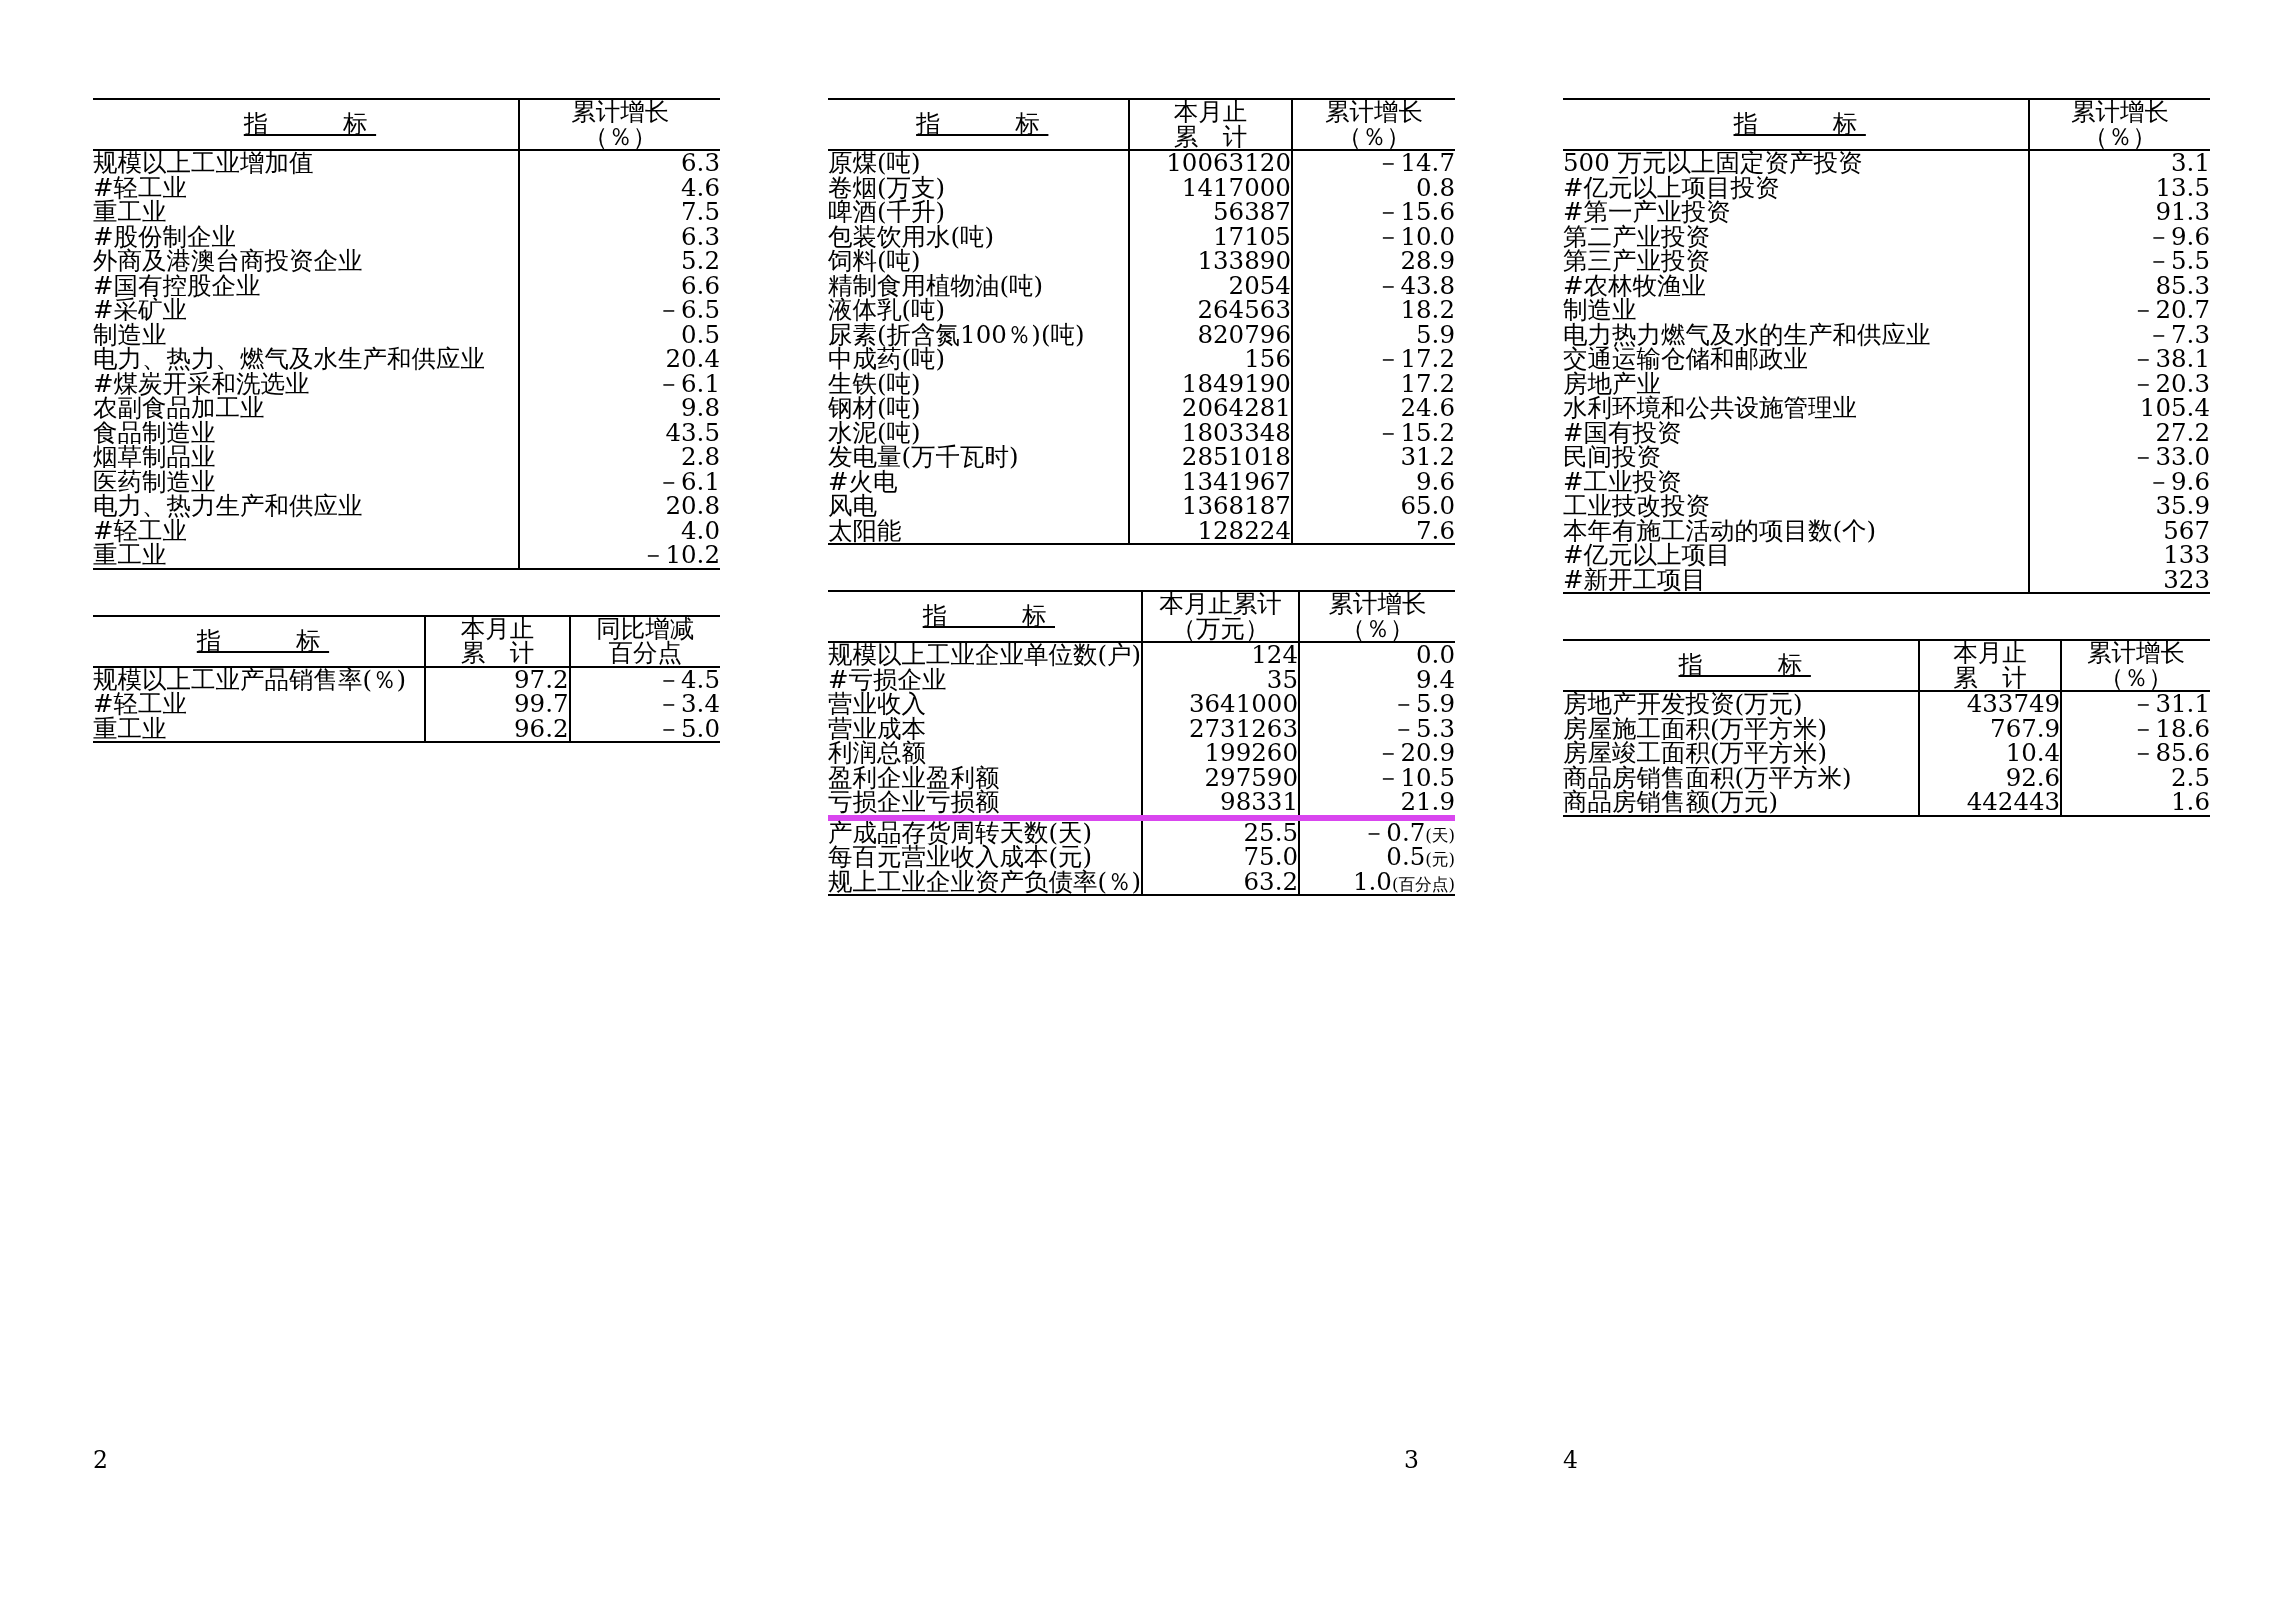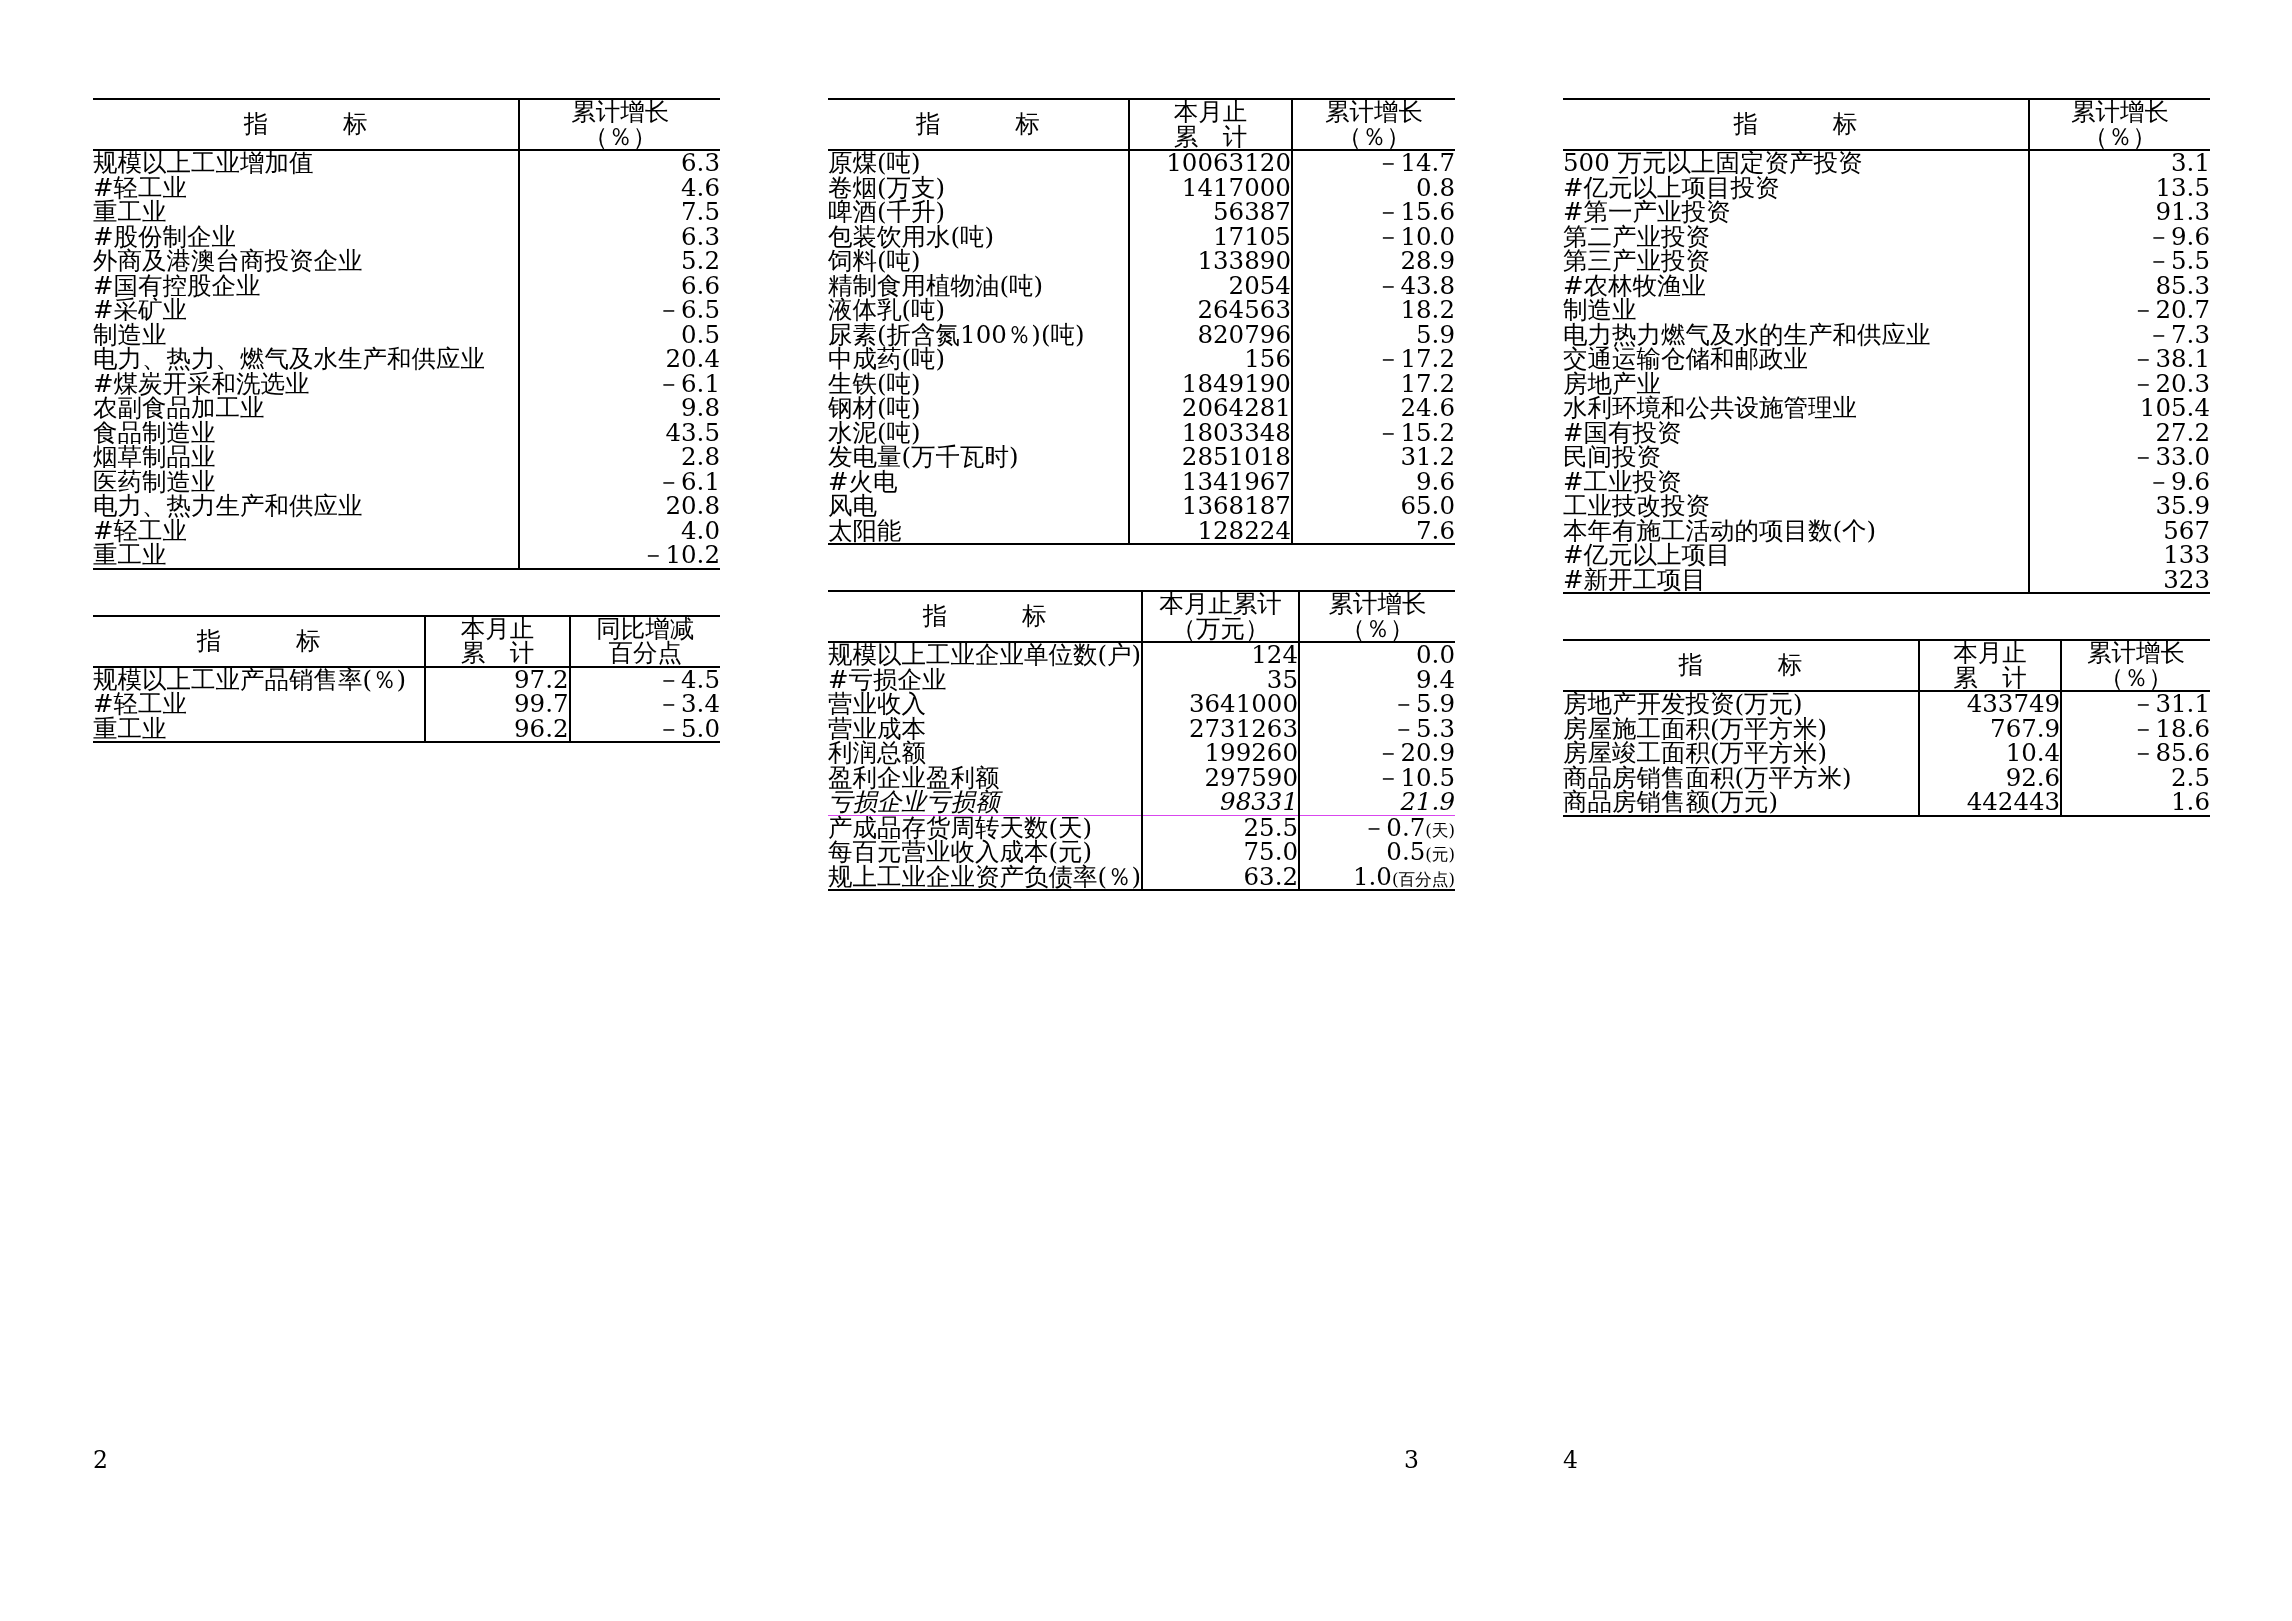--- a/index.html
+++ b/index.html
@@ -41,41 +41,42 @@
   }
   .hdr td {
     text-align: center;
     vertical-align: middle;
     padding: 9.8px 3.9px;
     font-size: 24.5px;
   }
   .hdr .ind {
     letter-spacing: 0.35em;
     text-indent: 0.35em;
+    text-decoration: underline;
   }
   .rowtxt {
     padding: 6.9px 3.9px 6.9px 9.8px;
     white-space: nowrap;
   }
   .num {
     text-align: right;
     padding: 6.9px 19.6px 6.9px 3.9px;
     white-space: nowrap;
   }
   .bold { font-weight: bold; }
   .i0 { padding-left: 7.8px; }
   .i1 { padding-left: 35px; }
   .i2 { padding-left: 63px; }
   .i3 { padding-left: 90px; }
 
   
   .bt { border-top: 2px solid #000; }
   .bb { border-bottom: 2px solid #000; }
   .bl { border-left: 2px solid #000; }
-  .thin-b { border-bottom: 1px solid #d946ef; font-style: italic; }
+  .thin-b { border-bottom: 6px solid #d946ef; }
   .unitsuf { font-size: 16.7px; }
 
   .pagenum {
     position: absolute;
     font-size: 23.5px;
     font-family: "DejaVu Serif", "Liberation Serif", serif;
   }
   .spacer { height: 45px; }
 </style>
 </head>

